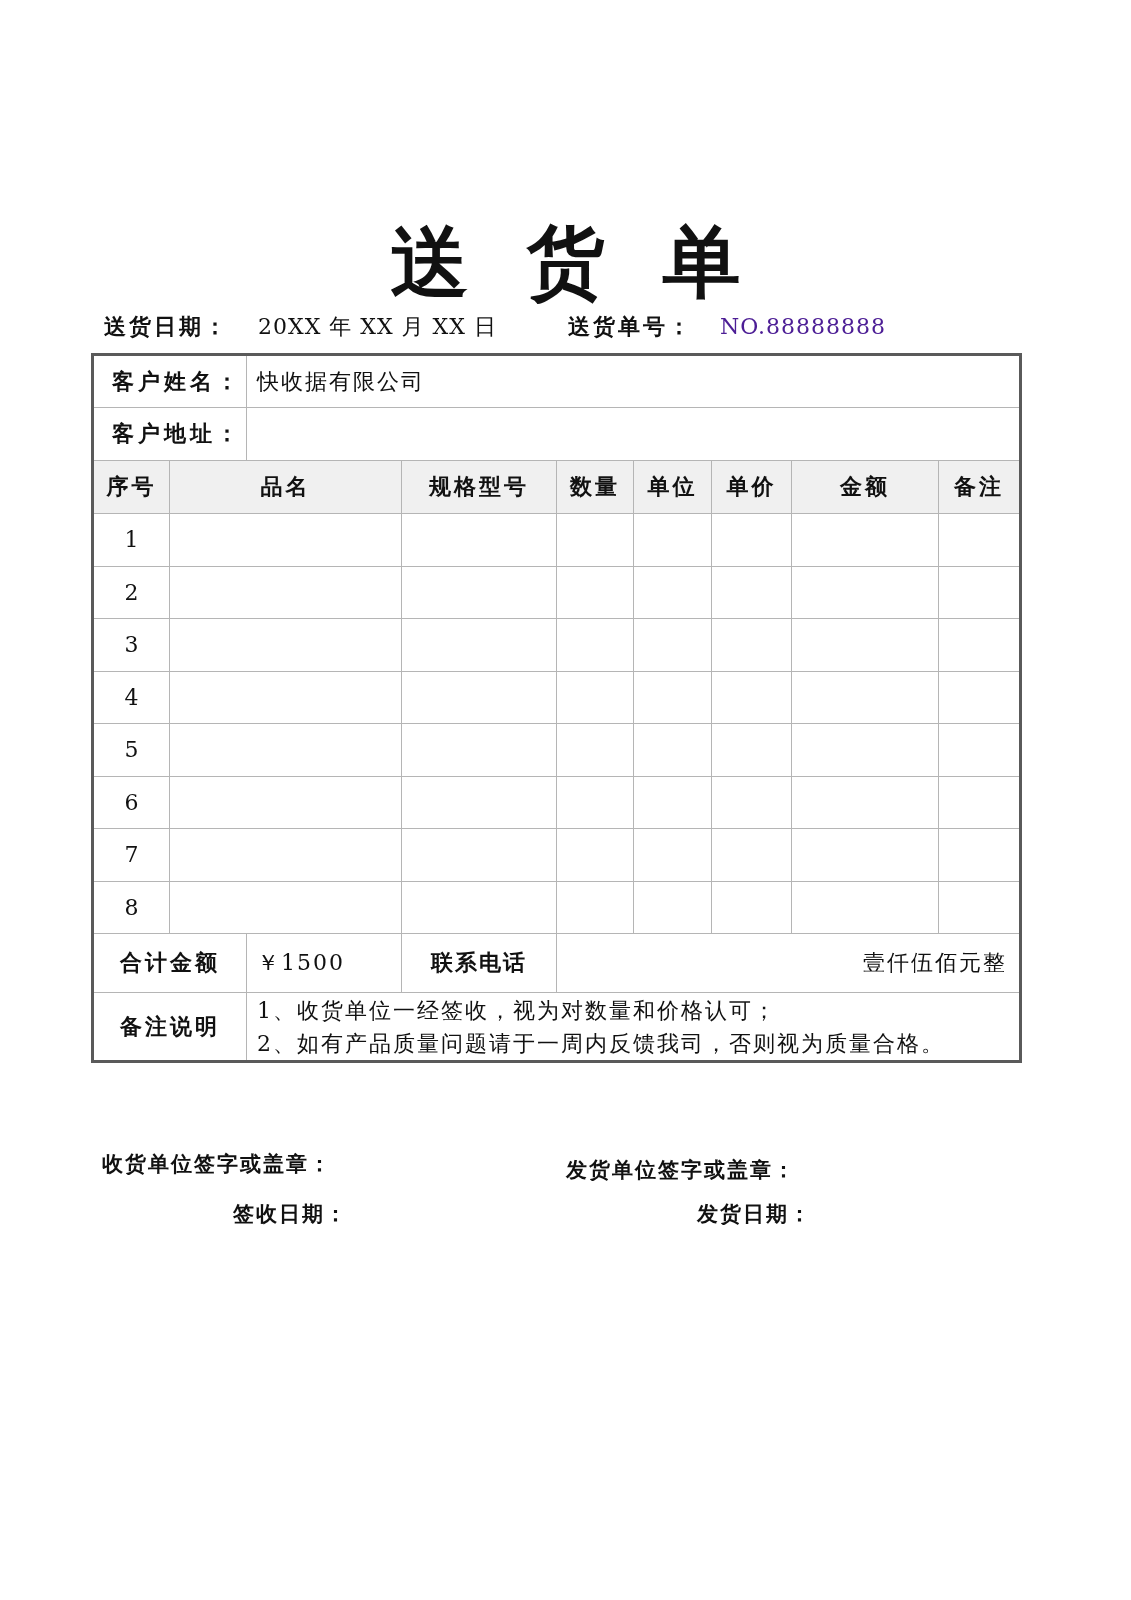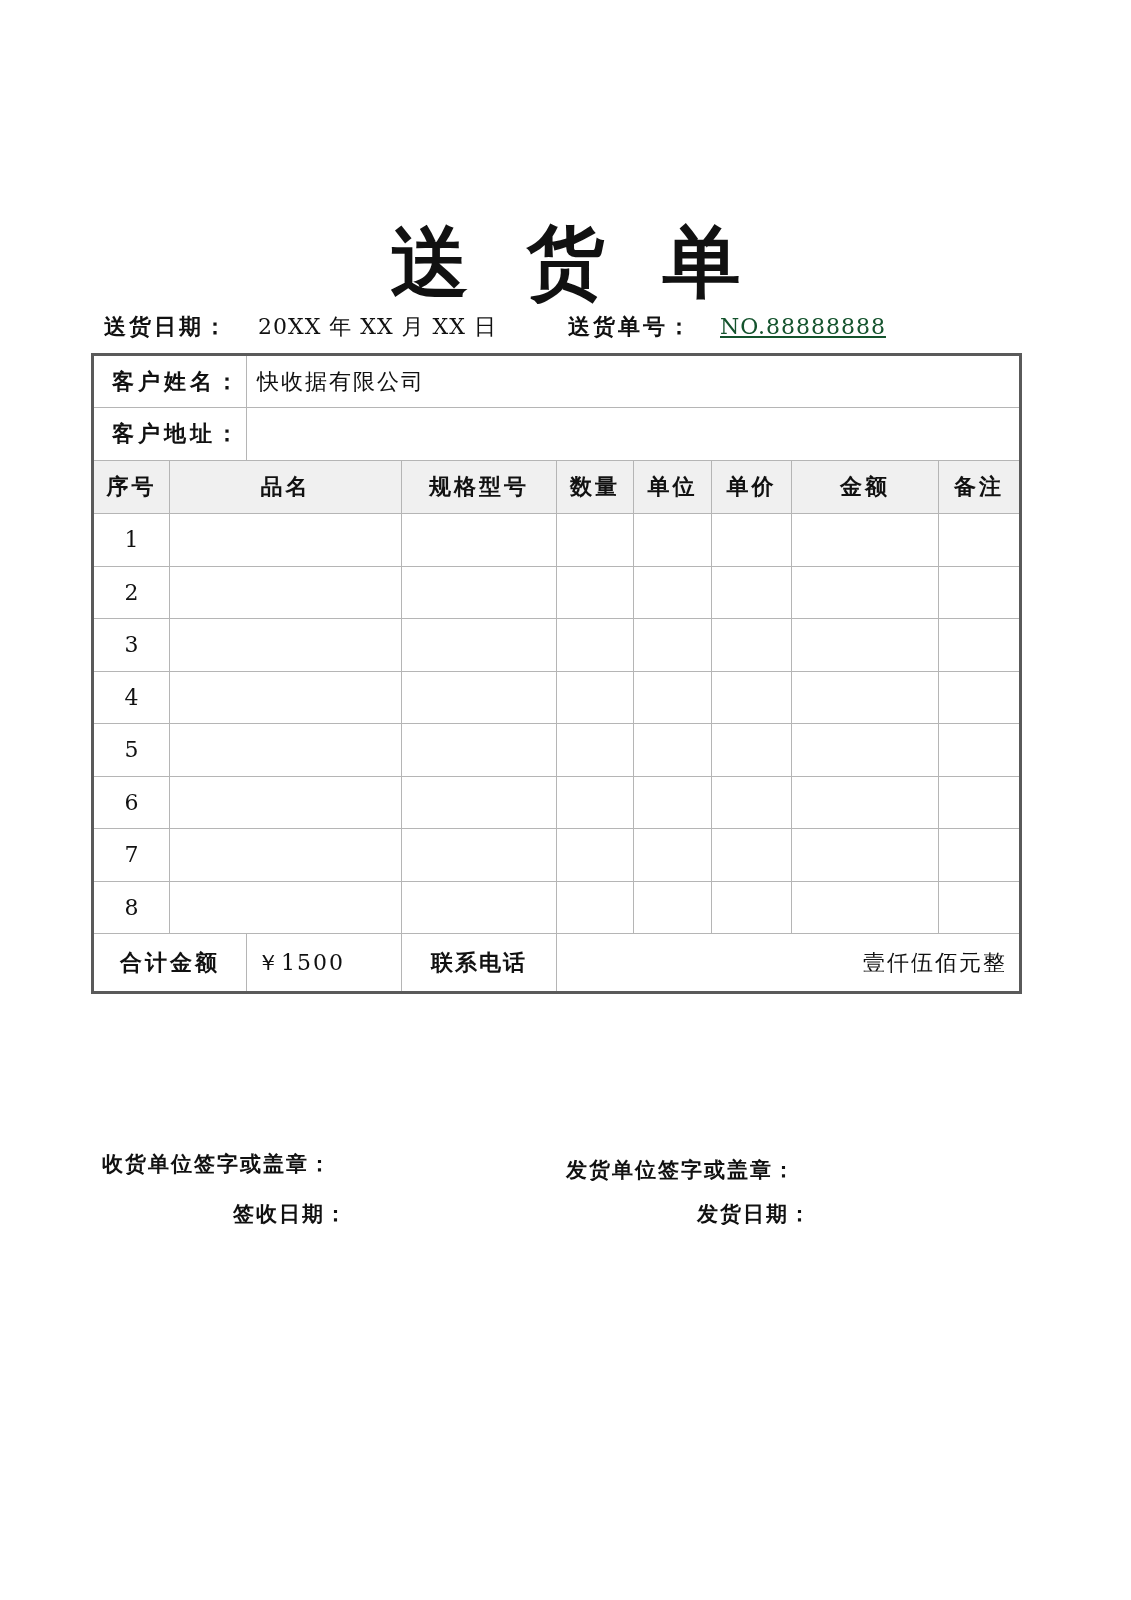--- a/index.html
+++ b/index.html
@@ -4,21 +4,21 @@
 <style>
   html, body { margin: 0; padding: 0; background: #ffffff; }
   body { width: 1131px; height: 1600px; position: relative; overflow: hidden;
          font-family: "DejaVu Serif", "Liberation Serif", serif; color: #111; }
   .title { position: absolute; left: 0; width: 1131px; top: 168px; text-align: center;
            font-size: 78px; font-weight: bold; letter-spacing: 58px; text-indent: 58px;
            font-family: "DejaVu Serif", serif; line-height: 100px; margin-top: 44px; }
   .meta-row { position: absolute; top: 308px; font-size: 22px; line-height: 36px; }
   .meta-label { font-weight: bold; letter-spacing: 3px; }
   .meta-val { letter-spacing: 1px; }
-  .red { color: #14532d; text-decoration: underline; }
+  .red { color: #4c1d95; }
 
   table.form { position: absolute; left: 91px; top: 353px; width: 928px;
                border-collapse: collapse; border: 3px solid #5a5a5a; table-layout: fixed; }
   table.form td { border: 1.5px solid #b5b5b5; padding: 0; font-size: 22px; vertical-align: middle; }
   .lbl { font-weight: bold; letter-spacing: 4px; padding-left: 18px !important; }
   .val { padding-left: 10px !important; letter-spacing: 2px; }
   .hdr td { background: #f0f0f0; font-weight: bold; text-align: center; letter-spacing: 3px; }
   .center { text-align: center; }
   .right { text-align: right; padding-right: 12px !important; letter-spacing: 2px; }
   .notes { font-size: 21px; line-height: 33px; padding-left: 10px !important; letter-spacing: 2px; }
@@ -151,19 +151,26 @@
     <td></td>
     <td></td>
   </tr>
 
   <tr style="height:59px">
     <td colspan="2" class="center" style="font-weight:bold;letter-spacing:3px;">合计金额</td>
     <td class="val">￥1500</td>
     <td class="center" style="font-weight:bold;letter-spacing:2px;">联系电话</td>
     <td colspan="5" class="right">壹仟伍佰元整</td>
   </tr>
+  <tr style="height:69px">
+    <td colspan="2" class="center" style="font-weight:bold;letter-spacing:3px;">备注说明</td>
+    <td colspan="7" class="notes">
+      <div>1、收货单位一经签收，视为对数量和价格认可；</div>
+      <div>2、如有产品质量问题请于一周内反馈我司，否则视为质量合格。</div>
+    </td>
+  </tr>
 </tbody>
   </table>
 
 <div class="sig" style="left:102px; top:1150px;">收货单位签字或盖章：</div>
 <div class="sig" style="left:566px; top:1150px;margin-top:6px;">发货单位签字或盖章：</div>
 <div class="sig" style="left:233px; top:1200px;">签收日期：</div>
 <div class="sig" style="left:697px; top:1200px;font-family:Liberation Serif, serif;">发货日期：</div>
 
 </body></html>

